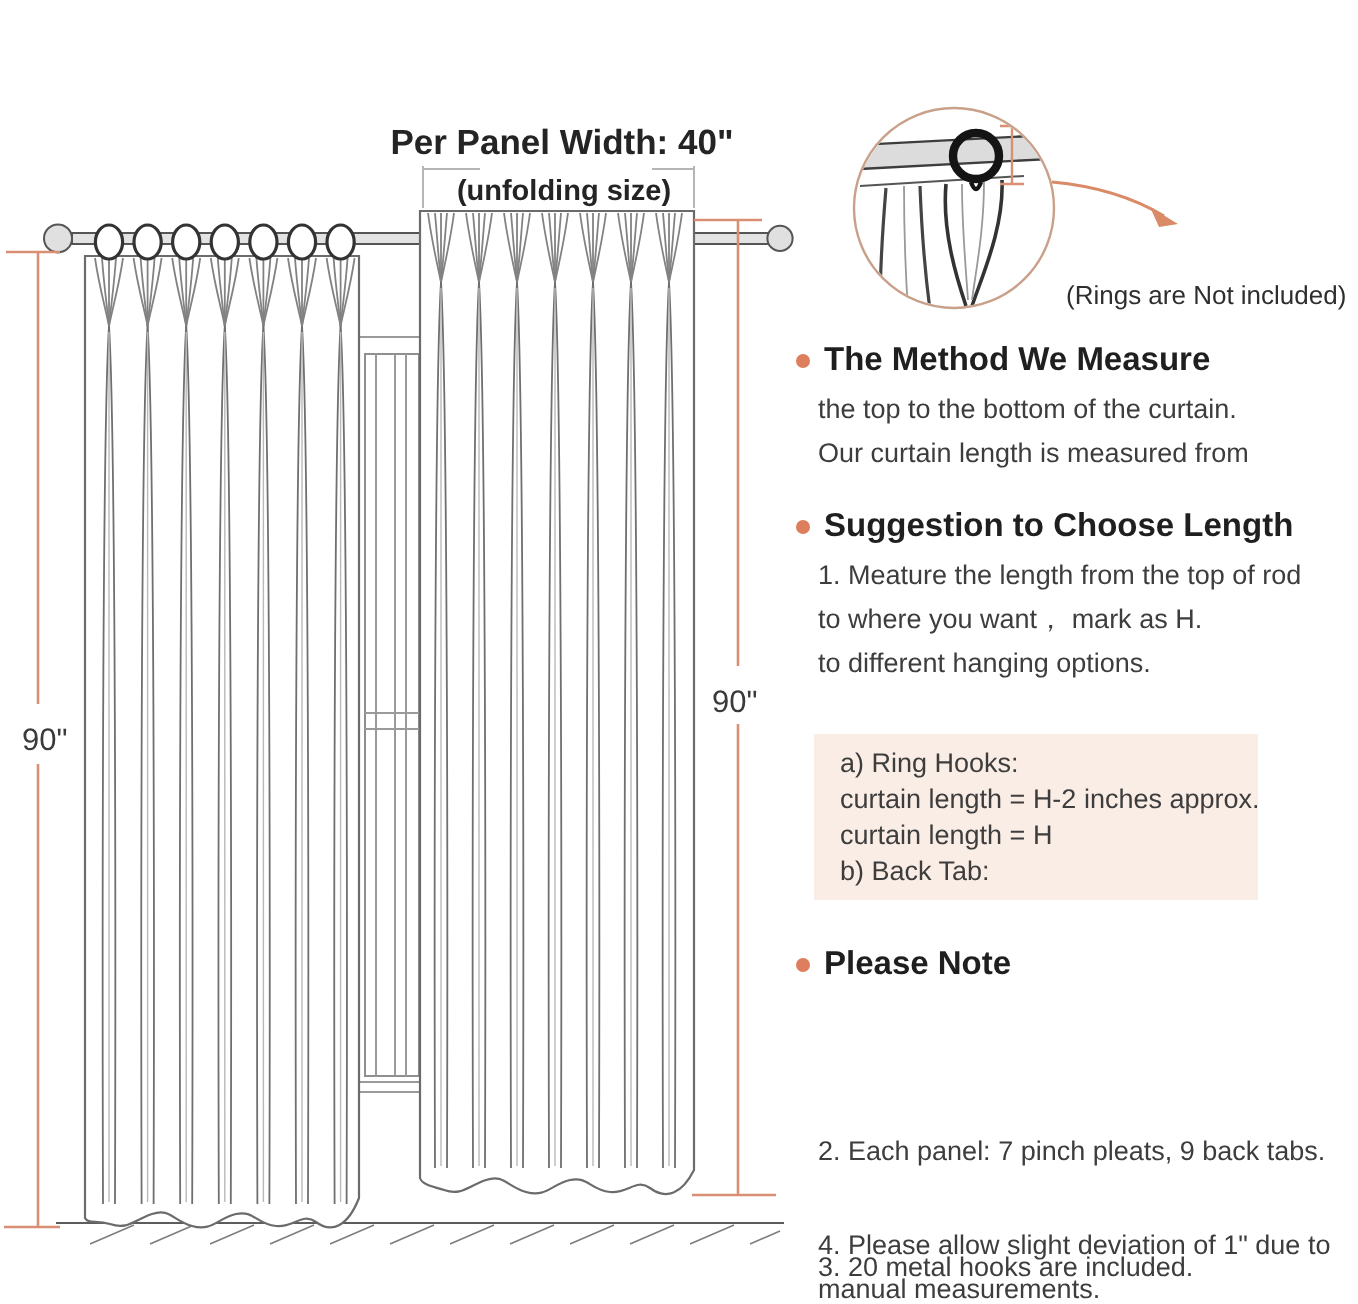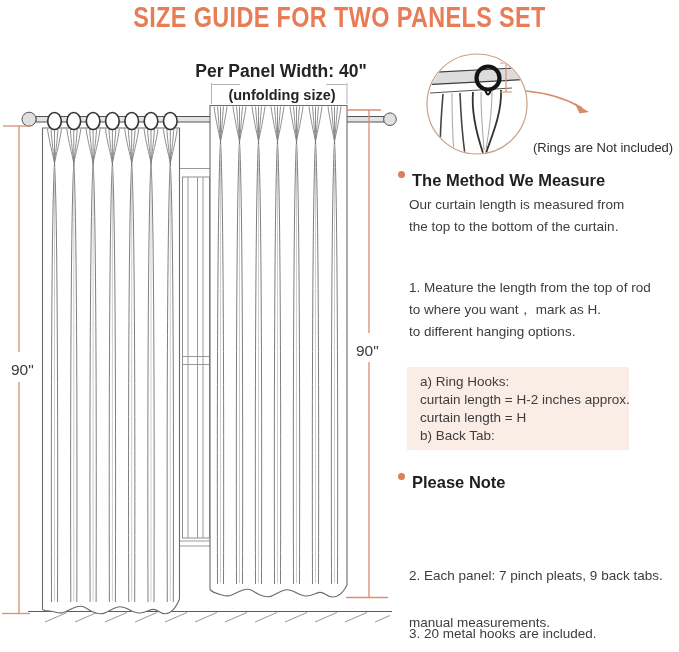--- a/index.html
+++ b/index.html
@@ -11,35 +11,34 @@
   .title > span{display:inline-block;transform:scaleX(0.78);transform-origin:center;letter-spacing:0.5px;}
   
   .illustration{position:absolute;left:0;top:0;width:679px;height:652px;}
   svg text{font-family:"Liberation Sans",sans-serif;}
   .measure-label{font-size:15.5px;fill:#3a3a3a;}
   
   .detail-label{position:absolute;left:533px;top:120px;font-size:17px;font-weight:bold;
                 color:#E2794E;letter-spacing:0.2px;white-space:nowrap;}
   .detail-note{position:absolute;left:533px;top:140px;font-size:13px;color:#2e2e2e;white-space:nowrap;}
   
-  .sec-head{position:absolute;left:398px;display:flex;gap:7px;white-space:nowrap;}
+  .sec-head{position:absolute;left:398px;display:flex;align-items:center;gap:7px;white-space:nowrap;}
   .sec-head .dot{width:7px;height:7px;border-radius:50%;background:#DD7F5C;flex:0 0 auto;}
   .sec-head .head-label{font-size:16.5px;font-weight:bold;color:#1f1f1f;}
   .body-block{position:absolute;left:409px;}
   .body-block .line{font-size:13.5px;line-height:22px;color:#3d3d3d;white-space:nowrap;}
   .hint-box{position:absolute;left:407px;top:367px;width:222px;background:#FAEDE5;
             padding:6px 0 5px 13px;box-sizing:border-box;}
   .hint-box .line{font-size:13.5px;line-height:18px;color:#3d3d3d;white-space:nowrap;}
 </style>
 </head>
 <body>
 
 <div class="canvas">
 
-  <div class="title"><span>SIZE GUIDE FOR TWO PANELS SET</span></div>
 
   <svg class="illustration" viewBox="0 0 679 652" width="679" height="652">
     <defs>
       <g id="pleatL" stroke="#828282" stroke-width="0.9" fill="none">
         <path d="M-7,129 C-5,143 -2,153 0,163"></path>
         <path d="M-3.5,129 C-2.5,143 -1,153 0,163"></path>
         <path d="M0,129 L0,163"></path>
         <path d="M3.5,129 C2.5,143 1,153 0,163"></path>
         <path d="M7,129 C5,143 2,153 0,163"></path>
         <path d="M0,163 C-3,210 -3.5,430 -3,602" stroke="#6f6f6f"></path>
@@ -190,24 +189,28 @@
     </g>
   </svg>
 
   <div class="detail-note">(Rings are Not included)</div>
 
   <div class="sec-head" style="top:171px;">
     <span class="dot"></span>
     <span class="head-label">The Method We Measure</span>
   </div>
   <div class="body-block" style="top:194px;">
+    <div class="line">the top to the bottom of the curtain.</div>
     <div class="line">Our curtain length is measured from</div>
-    <div class="line">the top to the bottom of the curtain.</div>
-  </div>
-
+  </div>
+
+  <div class="sec-head" style="top:254px;">
+    <span class="dot"></span>
+    <span class="head-label">Suggestion to Choose Length</span>
+  </div>
   <div class="body-block" style="top:277px;">
     <div class="line">1. Meature the length from the top of rod</div>
     <div class="line">to where you want， mark as H.</div>
   </div>
   <div class="body-block" style="top:321px;">
     <div class="line">to different hanging options.</div>
   </div>
   <div class="hint-box">
     <div class="line">a) Ring Hooks:</div>
     <div class="line">curtain length = H-2 inches approx.</div>
@@ -219,16 +222,17 @@
     <span class="dot"></span>
     <span class="head-label">Please Note</span>
   </div>
   <div class="body-block" style="top:565px;">
     <div class="line">2. Each panel: 7 pinch pleats, 9 back tabs.</div>
   </div>
   <div class="body-block" style="top:589px;margin-top:34px;">
     <div class="line">3. 20 metal hooks are included.</div>
   </div>
   <div class="body-block" style="top:612px;">
+    <div class="line">4. Please allow slight deviation of 1" due to</div>
     <div class="line">manual measurements.</div>
   </div>
 
 </div>
 
 </body></html>

